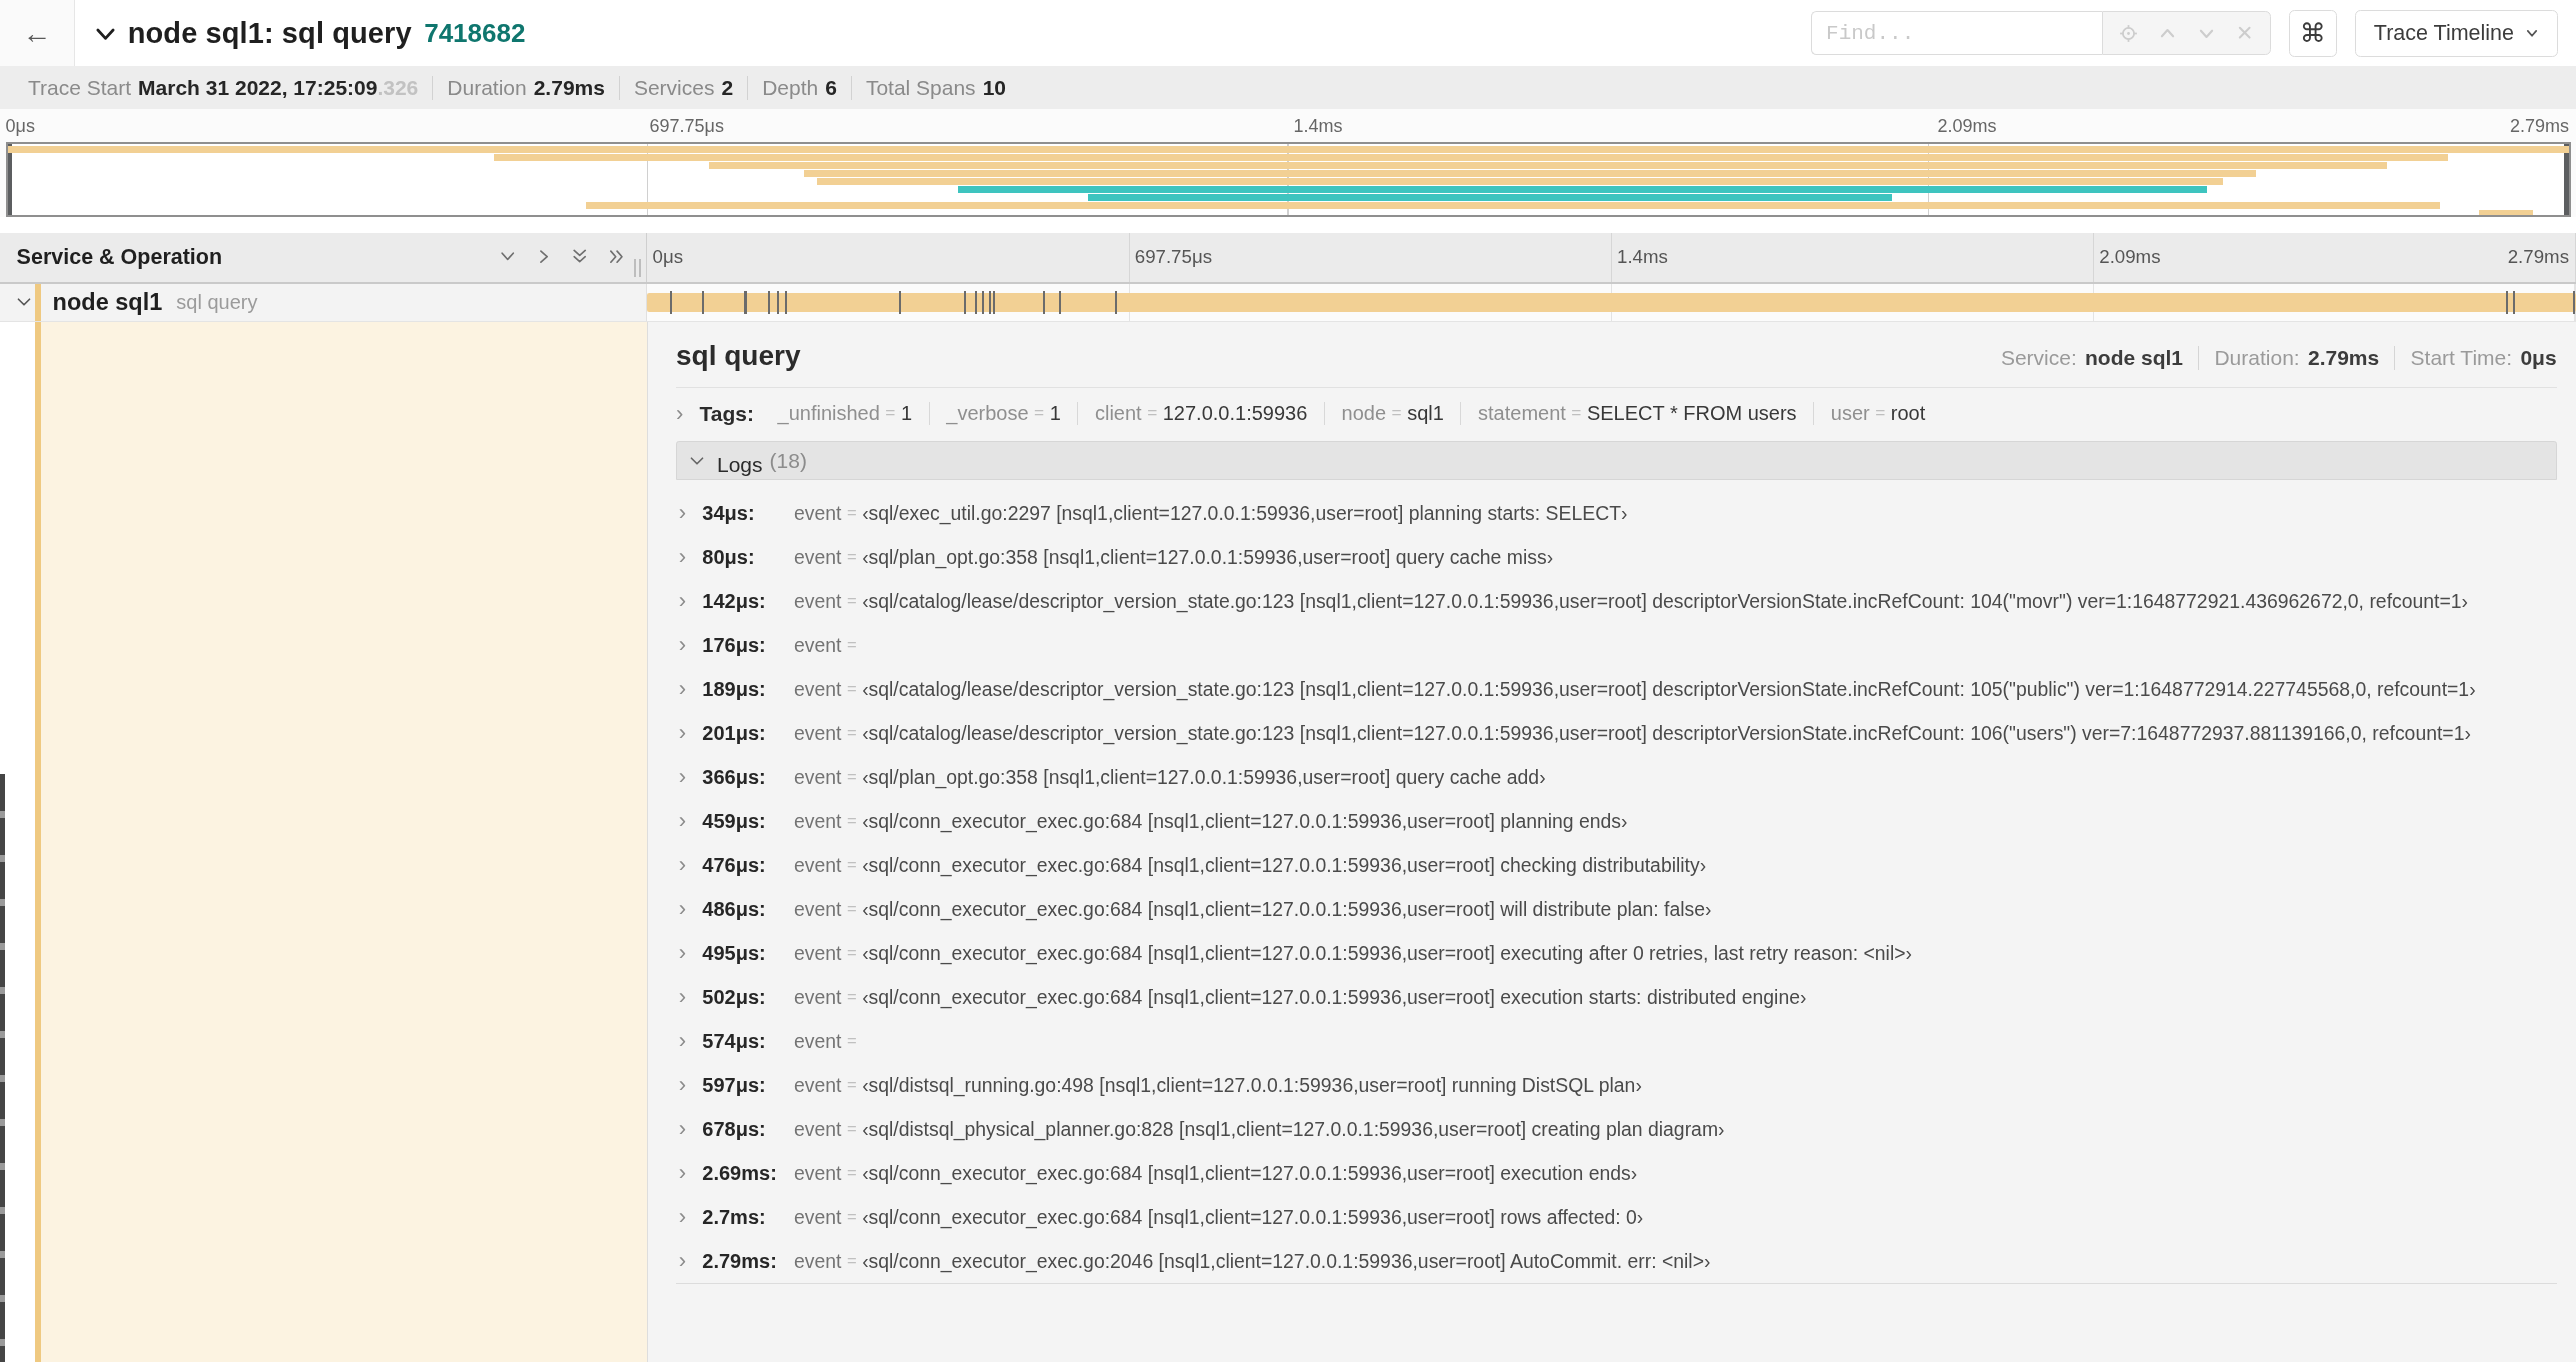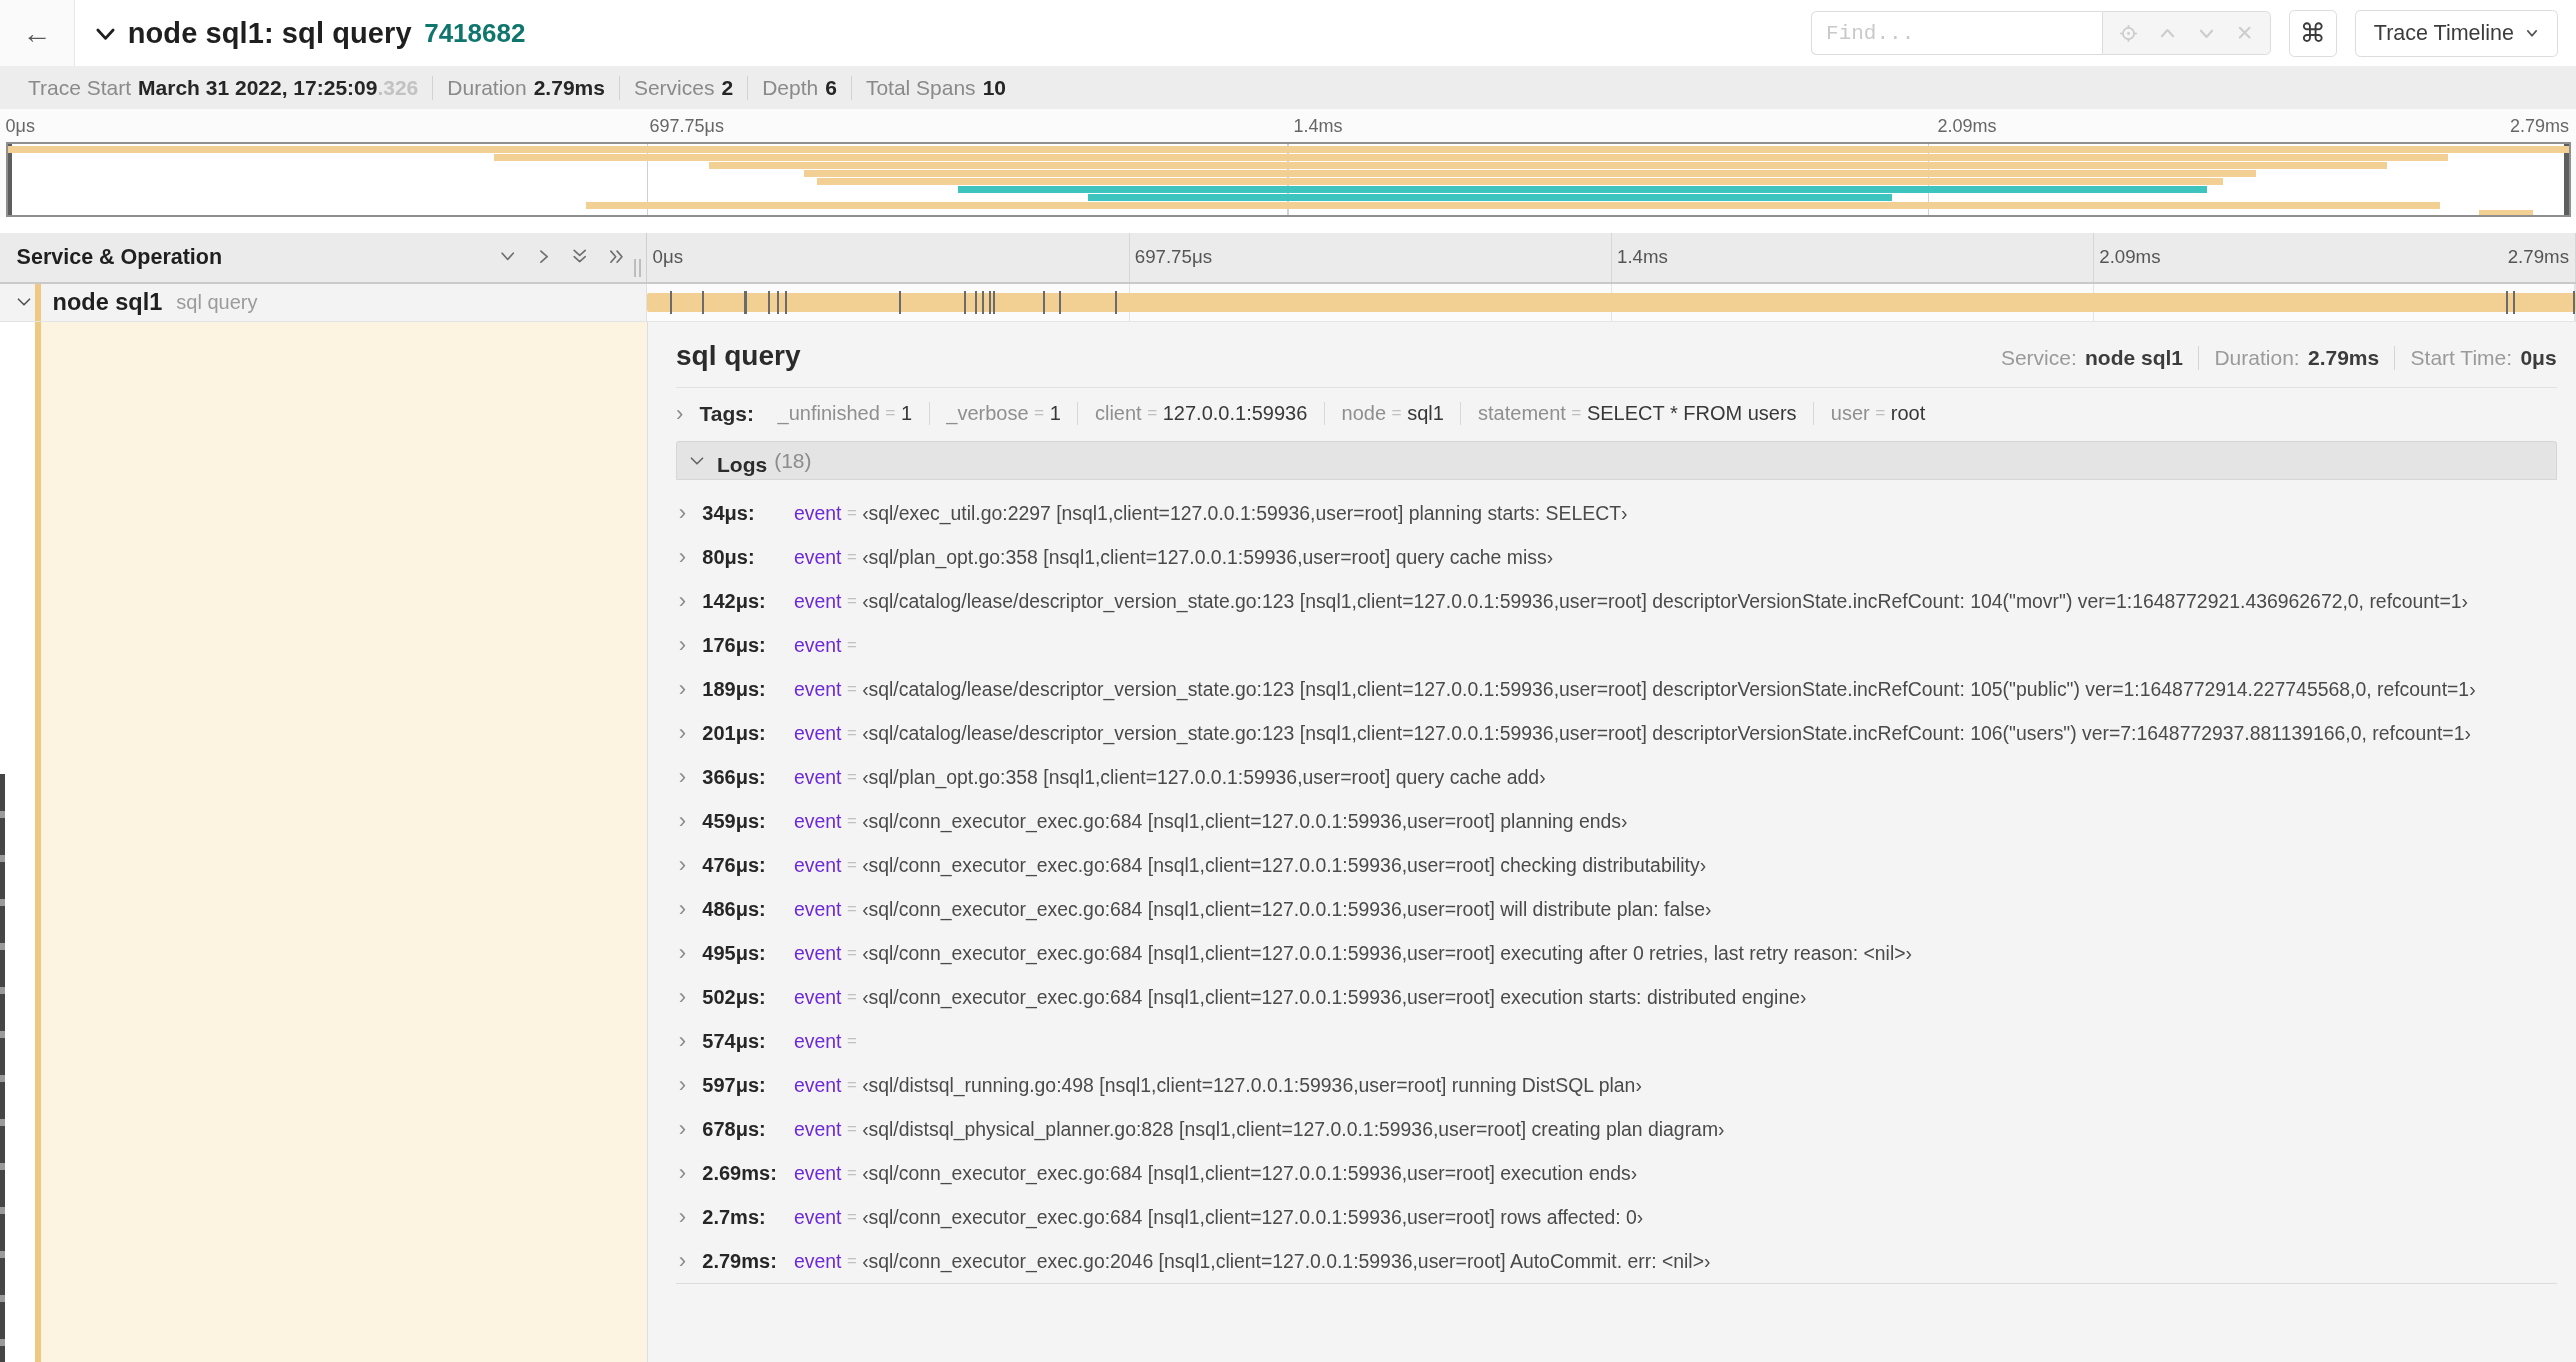--- a/index.html
+++ b/index.html
@@ -99,27 +99,27 @@
   .tags-title { font-size:21px; font-weight:bold; color:#2b2b2b; margin-right:7px; }
   .tag-item { display:flex; align-items:flex-start; font-size:20px; padding:0 16.6px; white-space:nowrap; }
   .tag-item + .tag-item { border-left:1.4px solid #d8d8d8; }
   .tag-key { color:#8f8f8f; }
   .tag-eq { color:#bfbfbf; font-size:17.3px; margin:0 5.5px; }
   .tag-value { color:#383838; }
 
   .logs-block { margin-top:5.5px; border-bottom:1.4px solid #dcdcdc; }
   .logs-header { height:39px; background:#e4e4e4; border:0.7px solid #d6d6d6; border-radius:2.8px 2.8px 0 0;
                  display:flex; align-items:center; padding-left:11px; cursor:pointer; }
-  .logs-title { font-size:21px; font-weight:bold; color:#2b2b2b; margin:8px 7px 0 11px; }
+  .logs-title { font-size:21px; font-weight:normal; color:#2b2b2b; margin:8px 7px 0 11px; }
   .logs-count { font-size:21px; color:#8c8c8c; }
   .logs-list { padding:11px 0 0 2.8px; }
   .log-row { height:44px; display:flex; align-items:center; white-space:nowrap; overflow:hidden;
              cursor:pointer; }
   .log-time { font-size:20px; font-weight:bold; color:#262626; width:82px; flex:0 0 auto; }
-  .log-field { font-size:19.4px; color:#6d28d9; margin-left:9.7px; }
+  .log-field { font-size:19.4px; color:#737373; margin-left:9.7px; }
   .log-eq { font-size:16.6px; color:#c0c0c0; margin:0 5.5px; }
   .log-value { font-size:19.4px; color:#4a4a4a; }
   .logs-footnote { font-size:17.3px; color:#9e9e9e; padding:12.5px 0 14px 5.5px; }
 
   svg { display:block; }
 </style>
 </head>
 <body>
 
 <div id="app">

